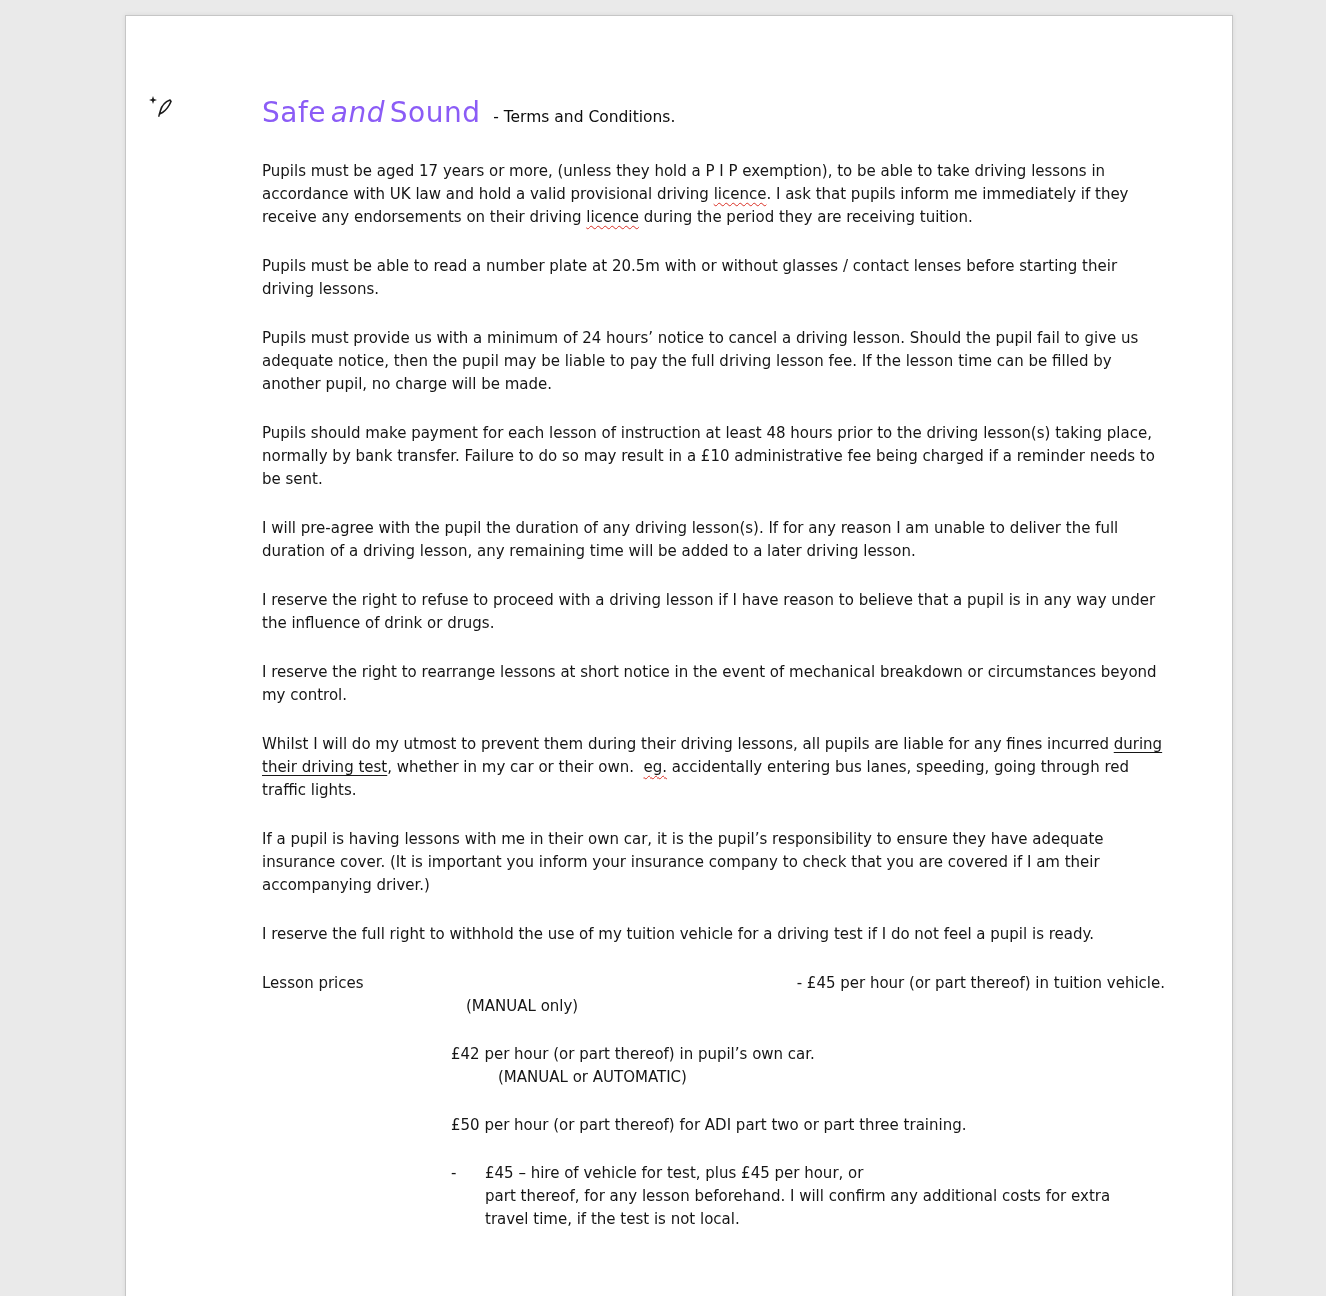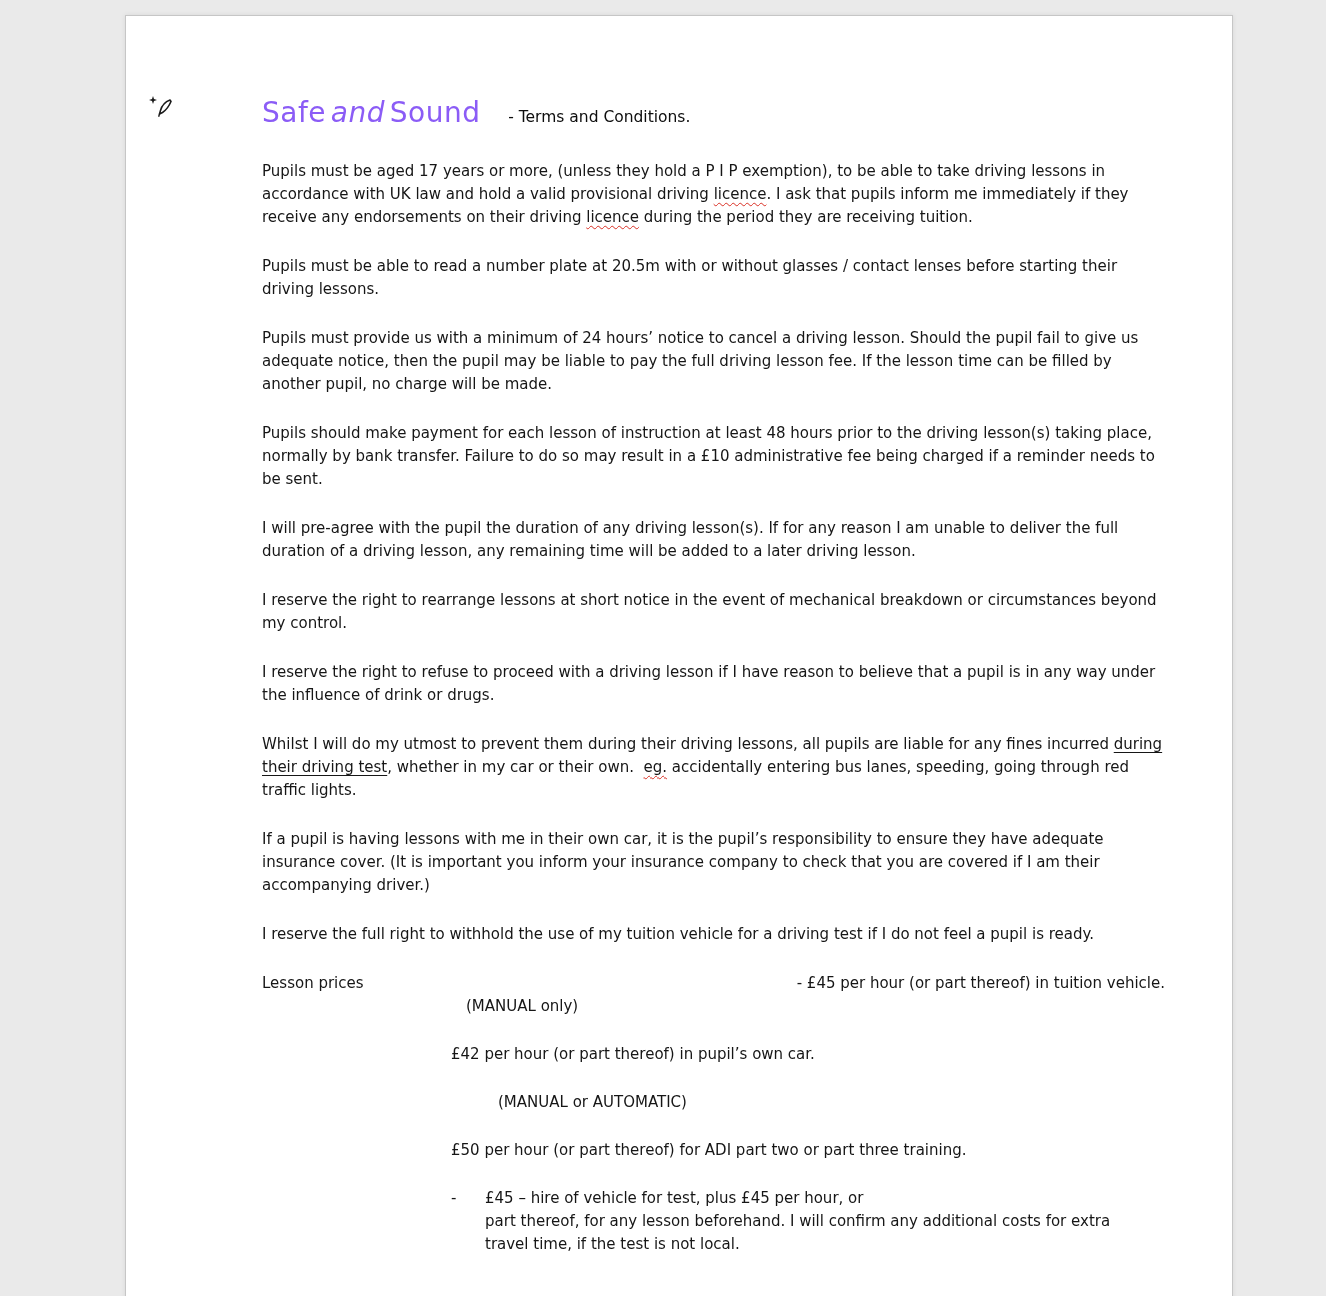--- a/index.html
+++ b/index.html
@@ -45,21 +45,21 @@
   .title-word {
     font-size: 28px;
     font-weight: 500;
     letter-spacing: 0.5px;
     color: #8b5cf6;
   }
   .title-word.italic { font-style: italic; }
   .subtitle {
     font-size: 15.5px;
     font-weight: 500;
-    margin-left: 23px;
+    margin-left: 8px;
     color: #0d0d0d;
   }
   .para {
     margin: 0 0 26px 0;
     max-width: 905px;
   }
   .para span.plain { }
   .para span.spell {
     text-decoration: underline wavy #d93025;
     text-decoration-thickness: 1px;
@@ -81,21 +81,21 @@
   }
   .price-lines {
     flex: 1 1 auto;
     max-width: 716px;
   }
   .price-line { }
   .price-line.gap { margin-top: 25px; }
   .price-line.pl-1 { margin-left: 13px; text-align: right; }
   .price-line.pl-2 { margin-left: 15px; }
   .price-line.pl-3 { }
-  .price-line.pl-4 { margin-left: 47px; margin-top: 25px; }
+  .price-line.pl-4 { margin-left: 47px; }
   .price-line.hanging {
     position: relative;
     padding-left: 34px;
     white-space: pre-line;
   }
   .price-line .bullet {
     position: absolute;
     left: 0;
     top: 0;
   }
@@ -121,22 +121,22 @@
       <span class="title-word">Sound</span>
       <span class="subtitle">- Terms and Conditions.</span>
     </div>
 
     <div id="paragraphs">
         <p class="para"><span class="plain">Pupils must be aged 17 years or more, (unless they hold a P I P exemption), to be able to take driving lessons in accordance with UK law and hold a valid provisional driving </span><span class="spell">licence</span><span class="plain">. I ask that pupils inform me immediately if they receive any endorsements on their driving </span><span class="spell">licence</span><span class="plain"> during the period they are receiving tuition.</span></p>
         <p class="para"><span class="plain">Pupils must be able to read a number plate at 20.5m with or without glasses / contact lenses before starting their driving lessons.</span></p>
         <p class="para"><span class="plain">Pupils must provide us with a minimum of 24 hours’ notice to cancel a driving lesson. Should the pupil fail to give us adequate notice, then the pupil may be liable to pay the full driving lesson fee. If the lesson time can be filled by another pupil, no charge will be made.</span></p>
         <p class="para"><span class="plain">Pupils should make payment for each lesson of instruction at least 48 hours prior to the driving lesson(s) taking place, normally by bank transfer. Failure to do so may result in a £10 administrative fee being charged if a reminder needs to be sent.</span></p>
         <p class="para"><span class="plain">I will pre-agree with the pupil the duration of any driving lesson(s). If for any reason I am unable to deliver the full duration of a driving lesson, any remaining time will be added to a later driving lesson.</span></p>
+        <p class="para"><span class="plain">I reserve the right to refuse to proceed with a driving lesson if I have reason to believe that a pupil is in any way under the influence of drink or drugs.</span></p>
         <p class="para"><span class="plain">I reserve the right to rearrange lessons at short notice in the event of mechanical breakdown or circumstances beyond my control.</span></p>
-        <p class="para"><span class="plain">I reserve the right to refuse to proceed with a driving lesson if I have reason to believe that a pupil is in any way under the influence of drink or drugs.</span></p>
         <p class="para"><span class="plain">Whilst I will do my utmost to prevent them during their driving lessons, all pupils are liable for any fines incurred </span><span class="underline">during their driving test</span><span class="plain">, whether in my car or their own. &nbsp;</span><span class="spell">eg.</span><span class="plain"> accidentally entering bus lanes, speeding, going through red traffic lights.</span></p>
         <p class="para"><span class="plain">If a pupil is having lessons with me in their own car, it is the pupil’s responsibility to ensure they have adequate insurance cover. (It is important you inform your insurance company to check that you are covered if I am their accompanying driver.)</span></p>
         <p class="para"><span class="plain">I reserve the full right to withhold the use of my tuition vehicle for a driving test if I do not feel a pupil is ready.</span></p>
       </div>
 
     <div class="prices">
       <div class="prices-label">Lesson prices</div>
       <div id="price-lines" class="price-lines">
           <div class="price-line pl-1"><span>- £45 per hour (or part thereof) in tuition vehicle.</span></div>
           <div class="price-line pl-2"><span>(MANUAL only)</span></div>

